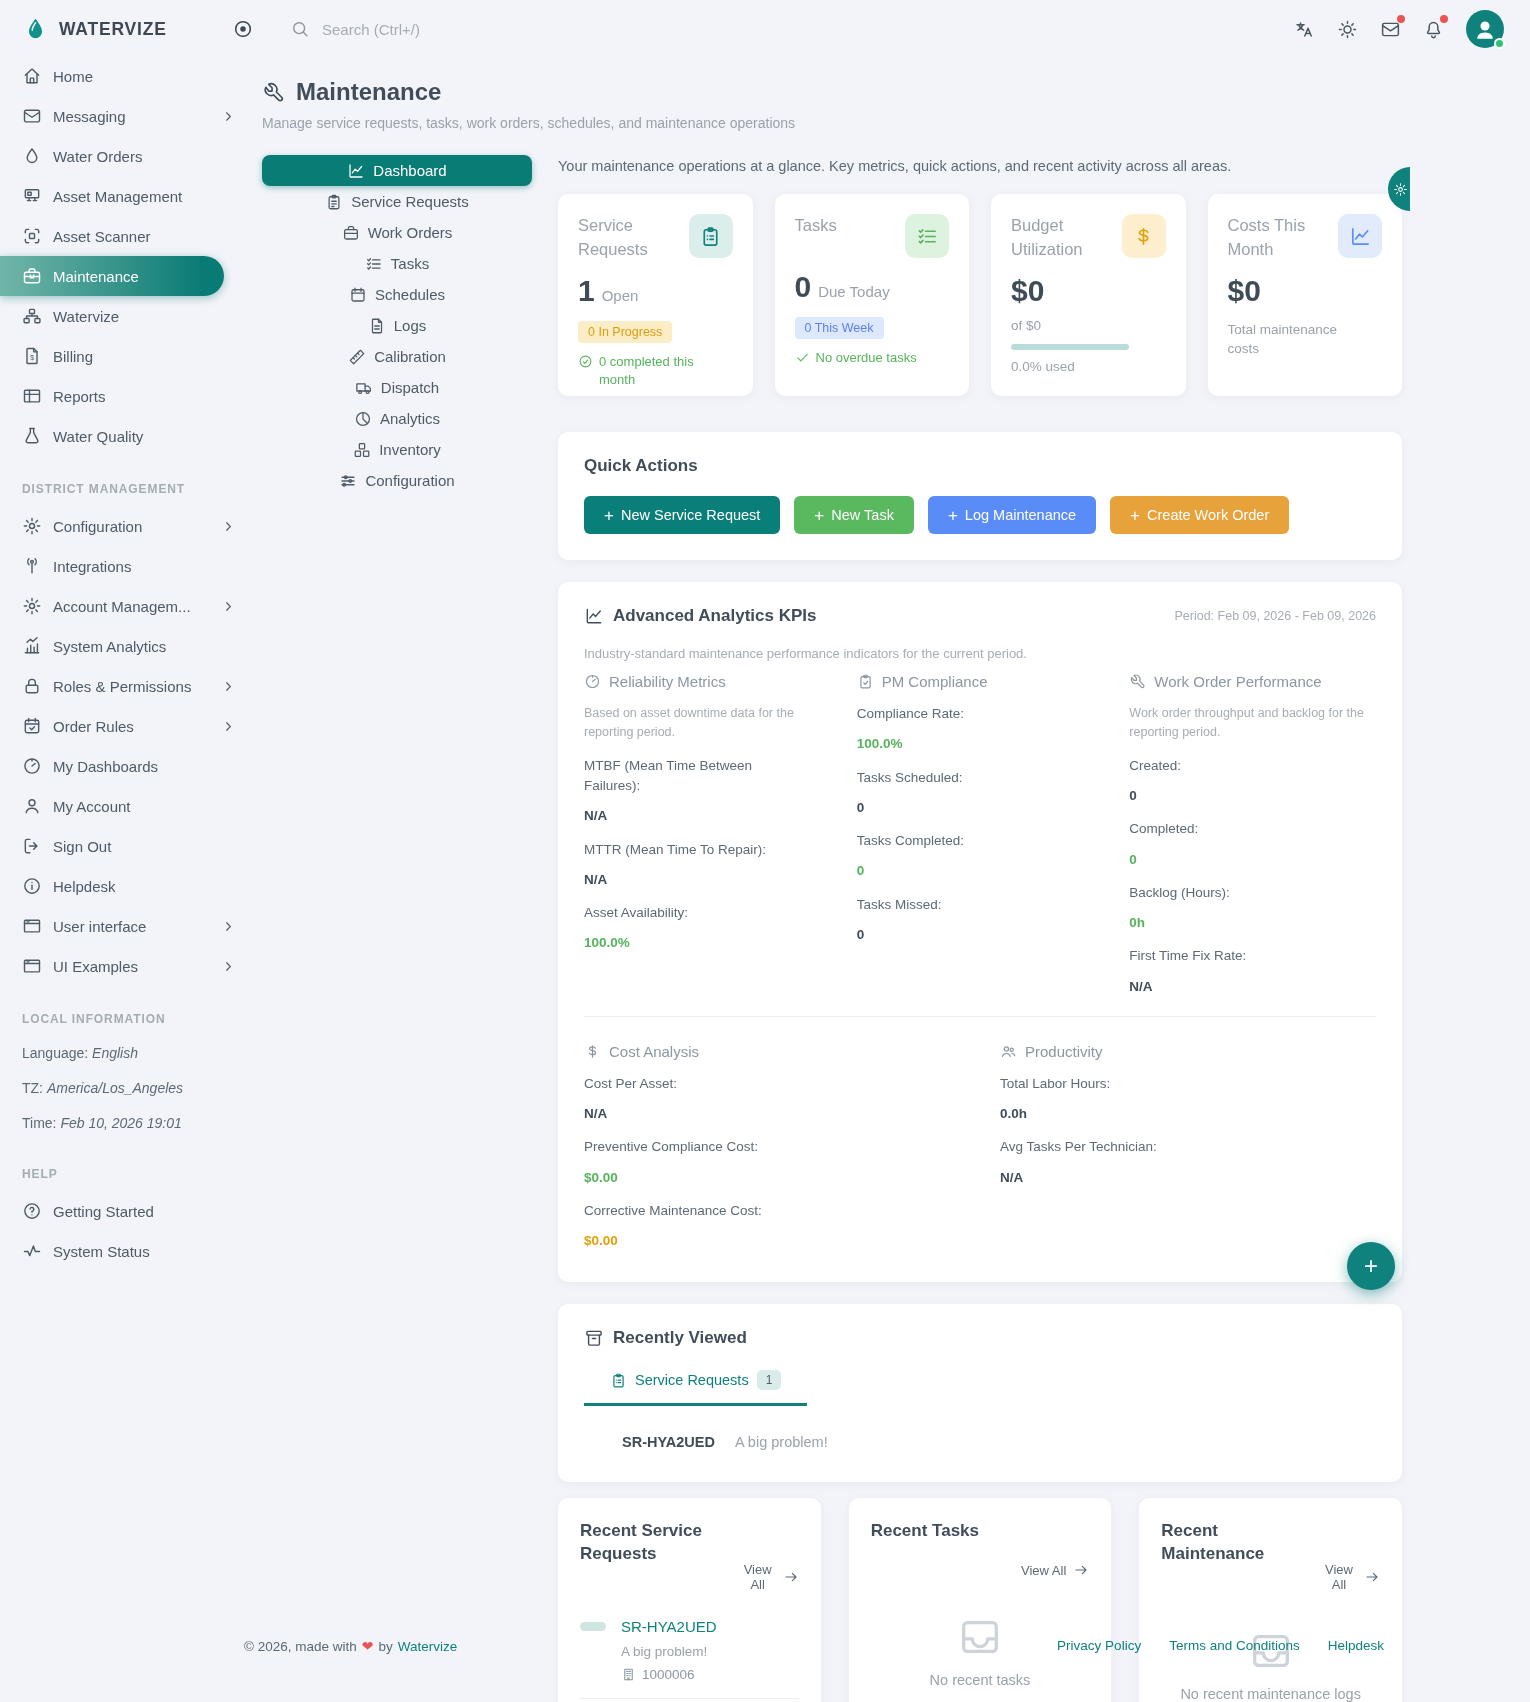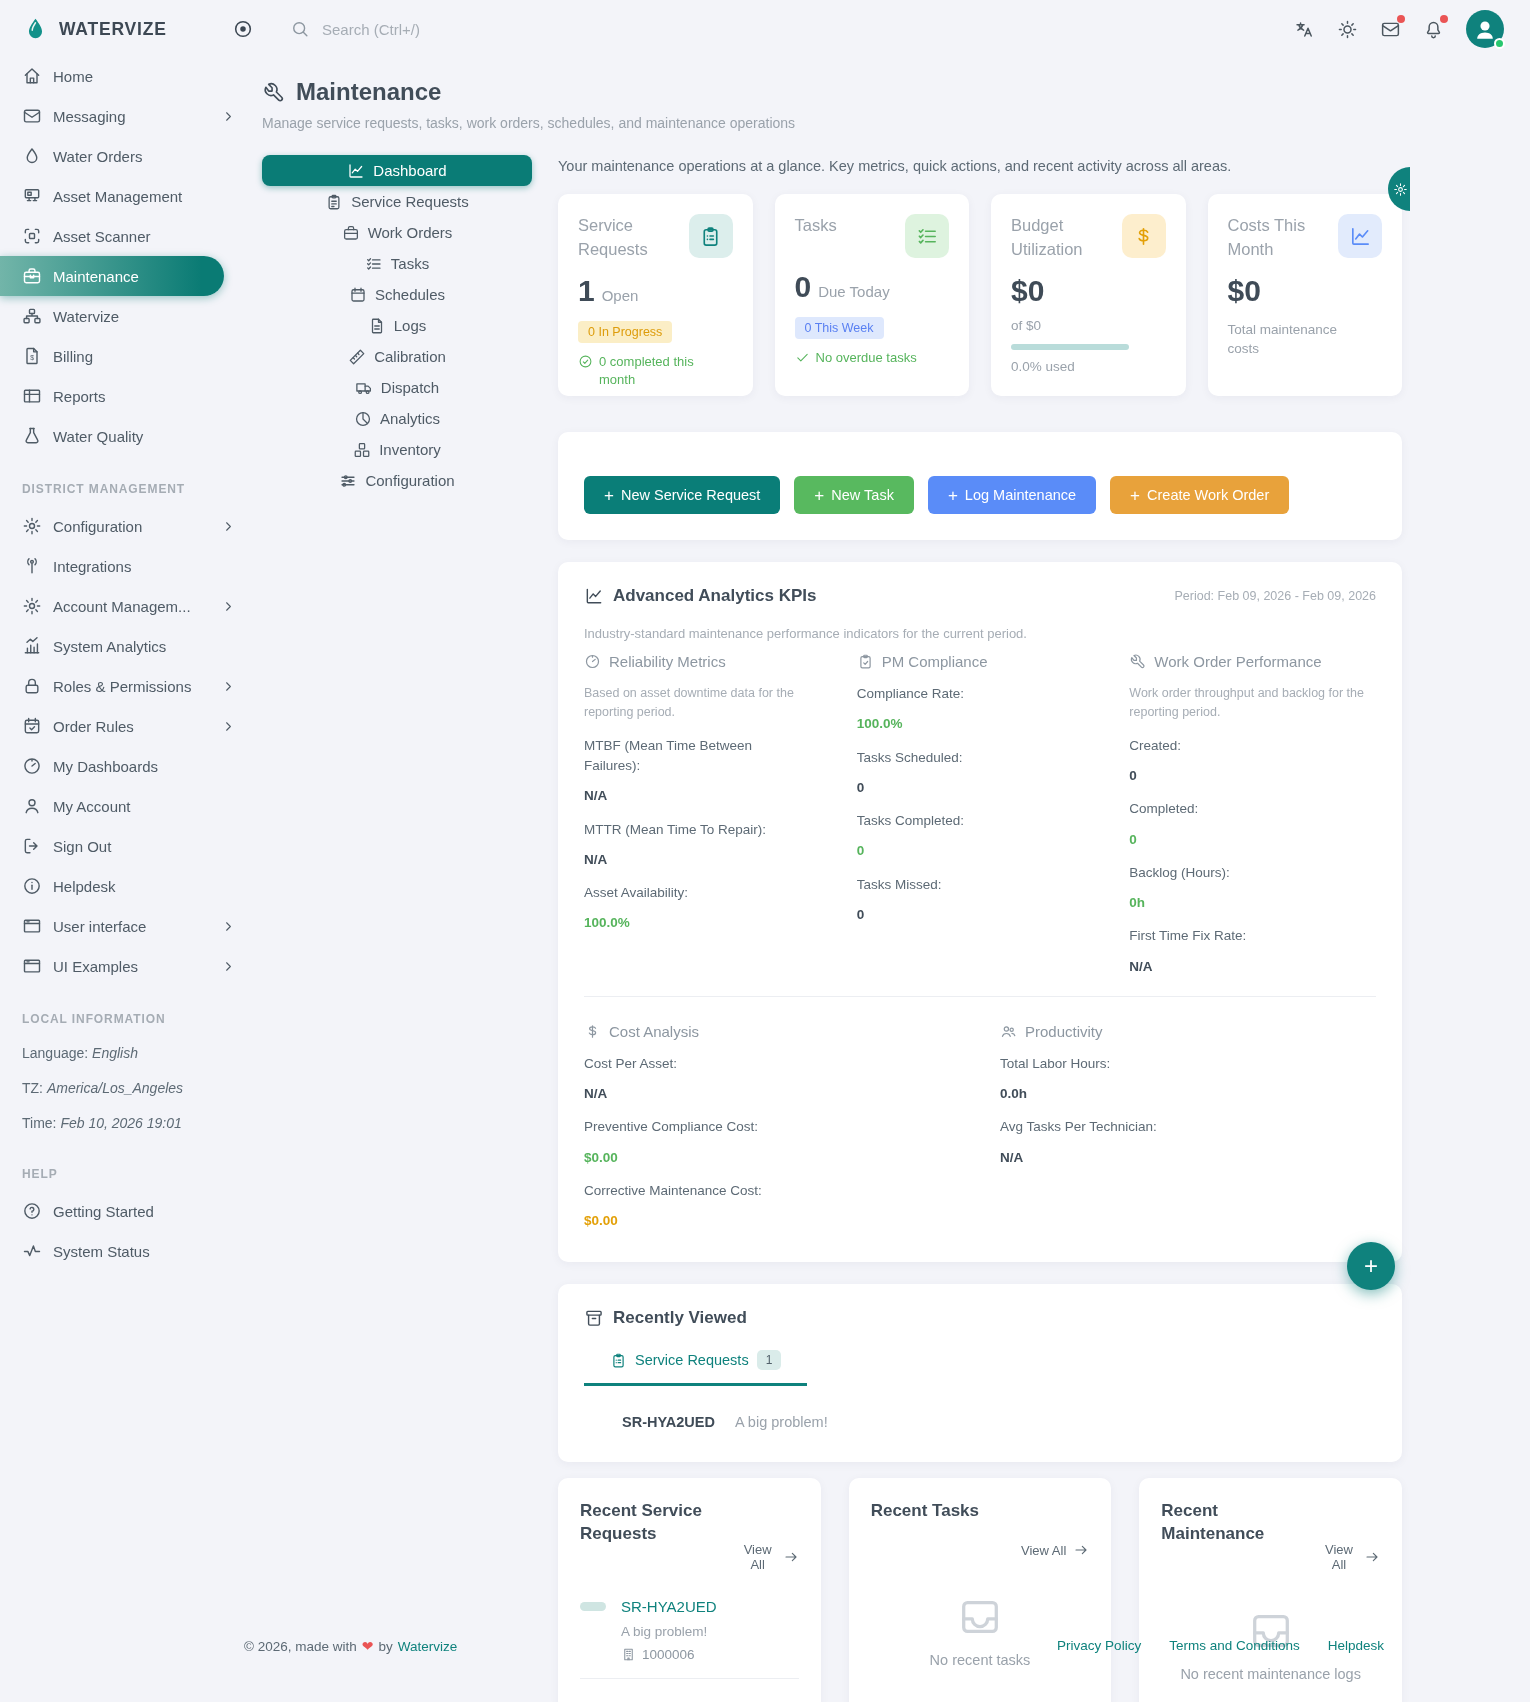--- a/index.html
+++ b/index.html
@@ -763,20 +763,21 @@
                   <path d="M7 14.5l4-5 3 3 5.5-6.5"></path>
                 </svg>
               </span>
           </div>
           <div class="kpi-value"><span>$0</span></div>
           <div class="kpi-sub">Total maintenance costs</div>
         </div>
       </div>
 
       <div class="card qa-card">
+        <div class="section-title">Quick Actions</div>
         <div class="qa-buttons">
           <button class="btn b-teal">
               <span class="plus">+</span>
               <span>New Service Request</span>
             </button>
           <button class="btn b-green">
               <span class="plus">+</span>
               <span>New Task</span>
             </button>
           <button class="btn b-blue">

